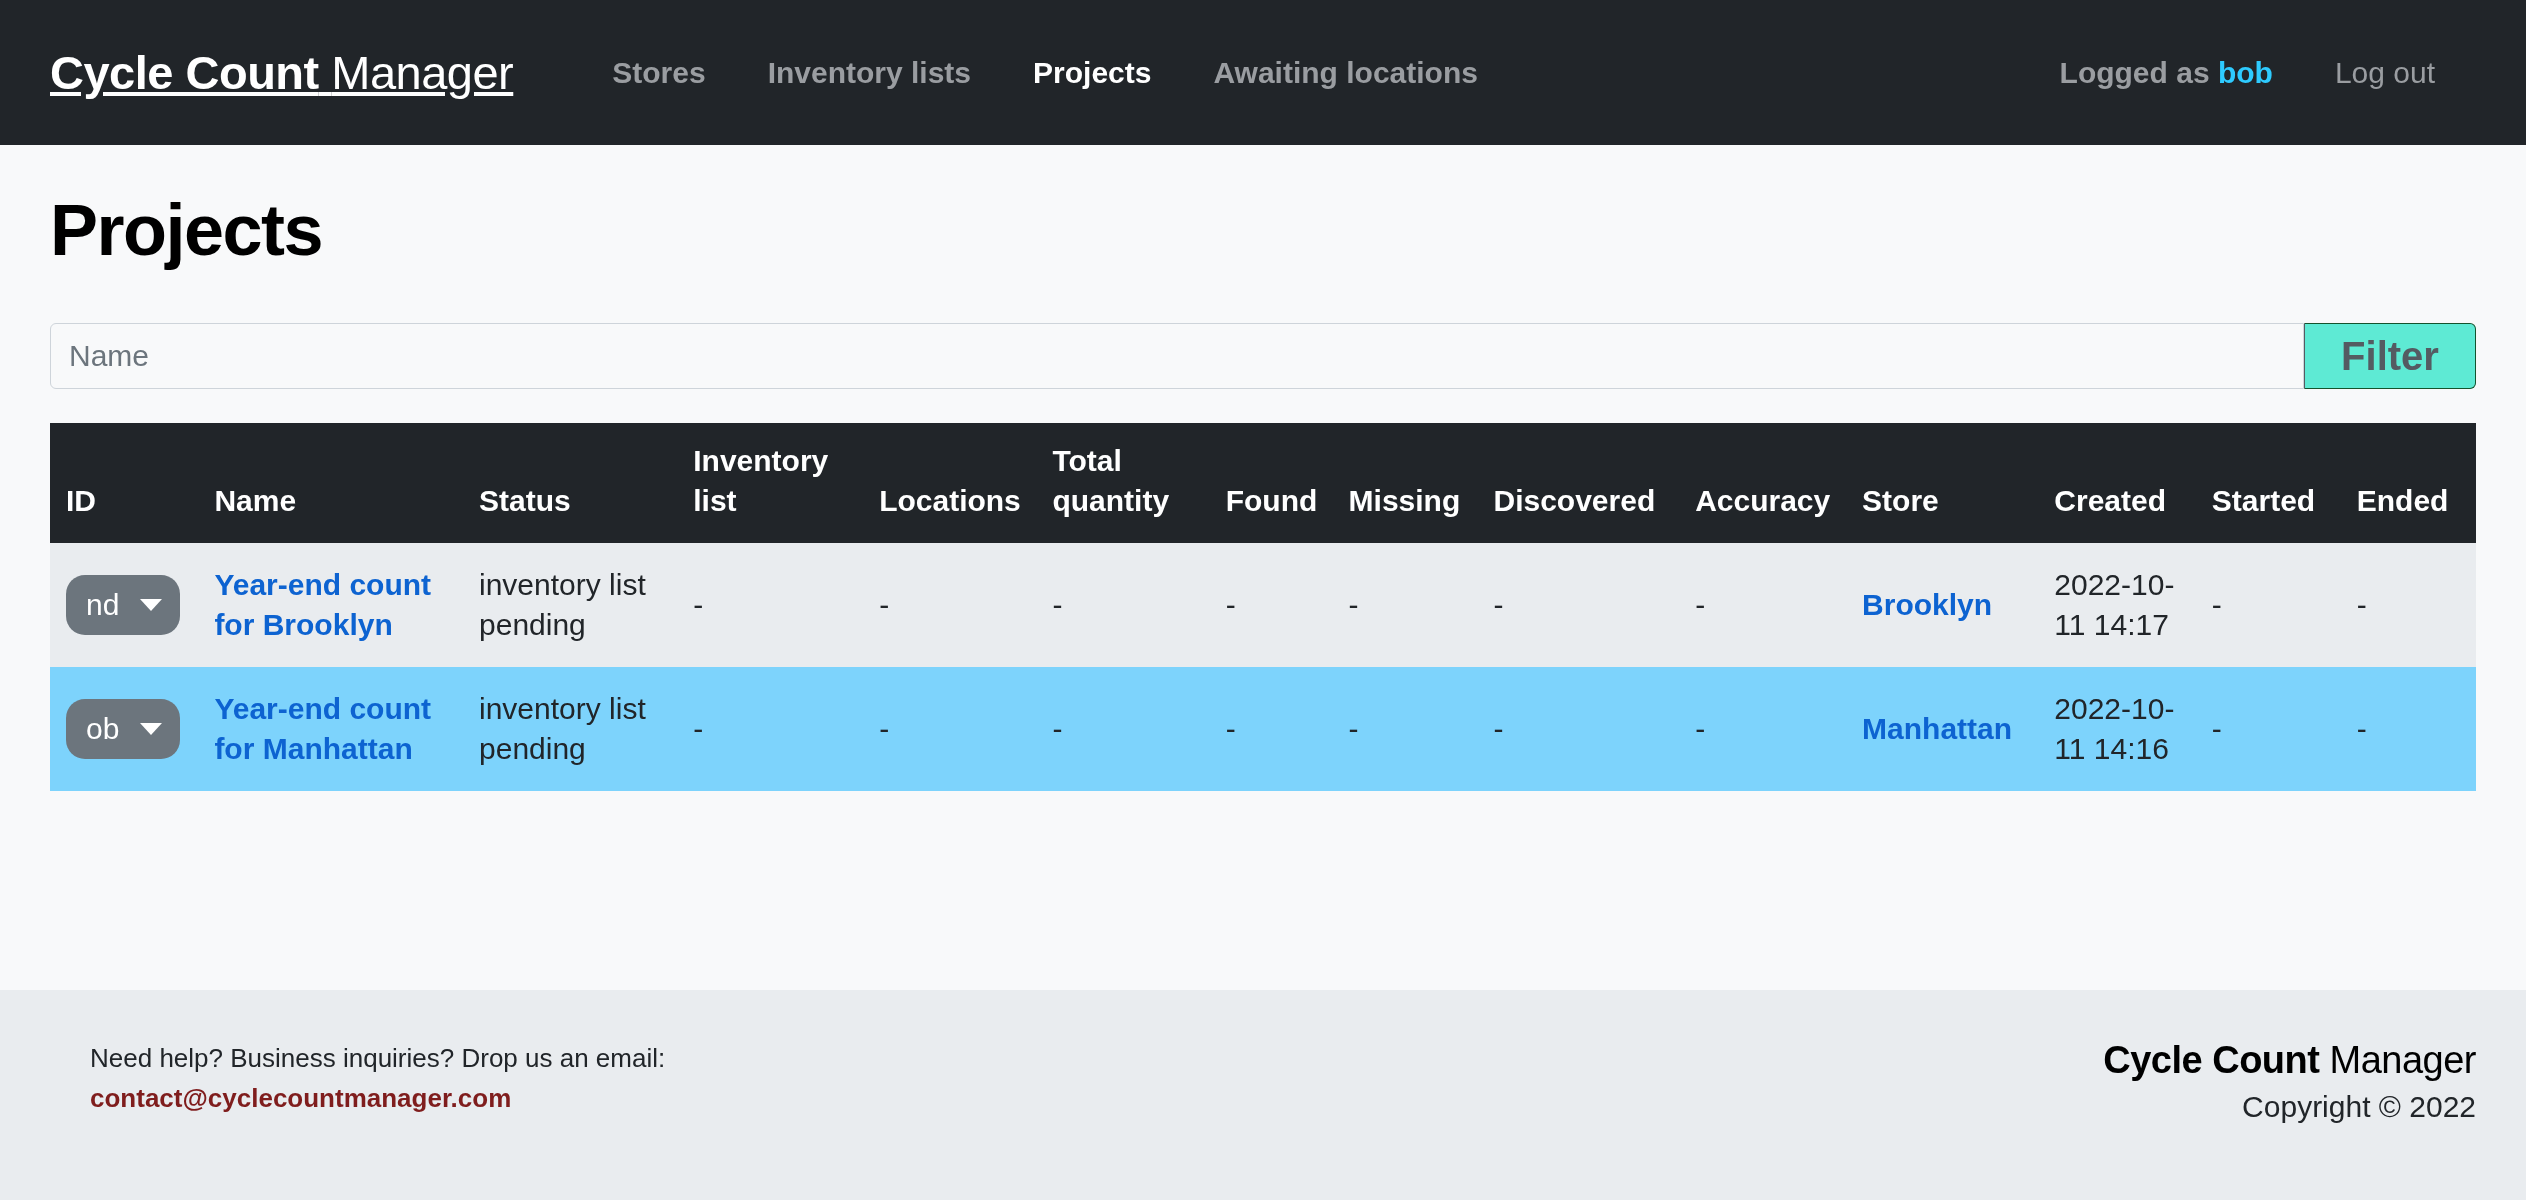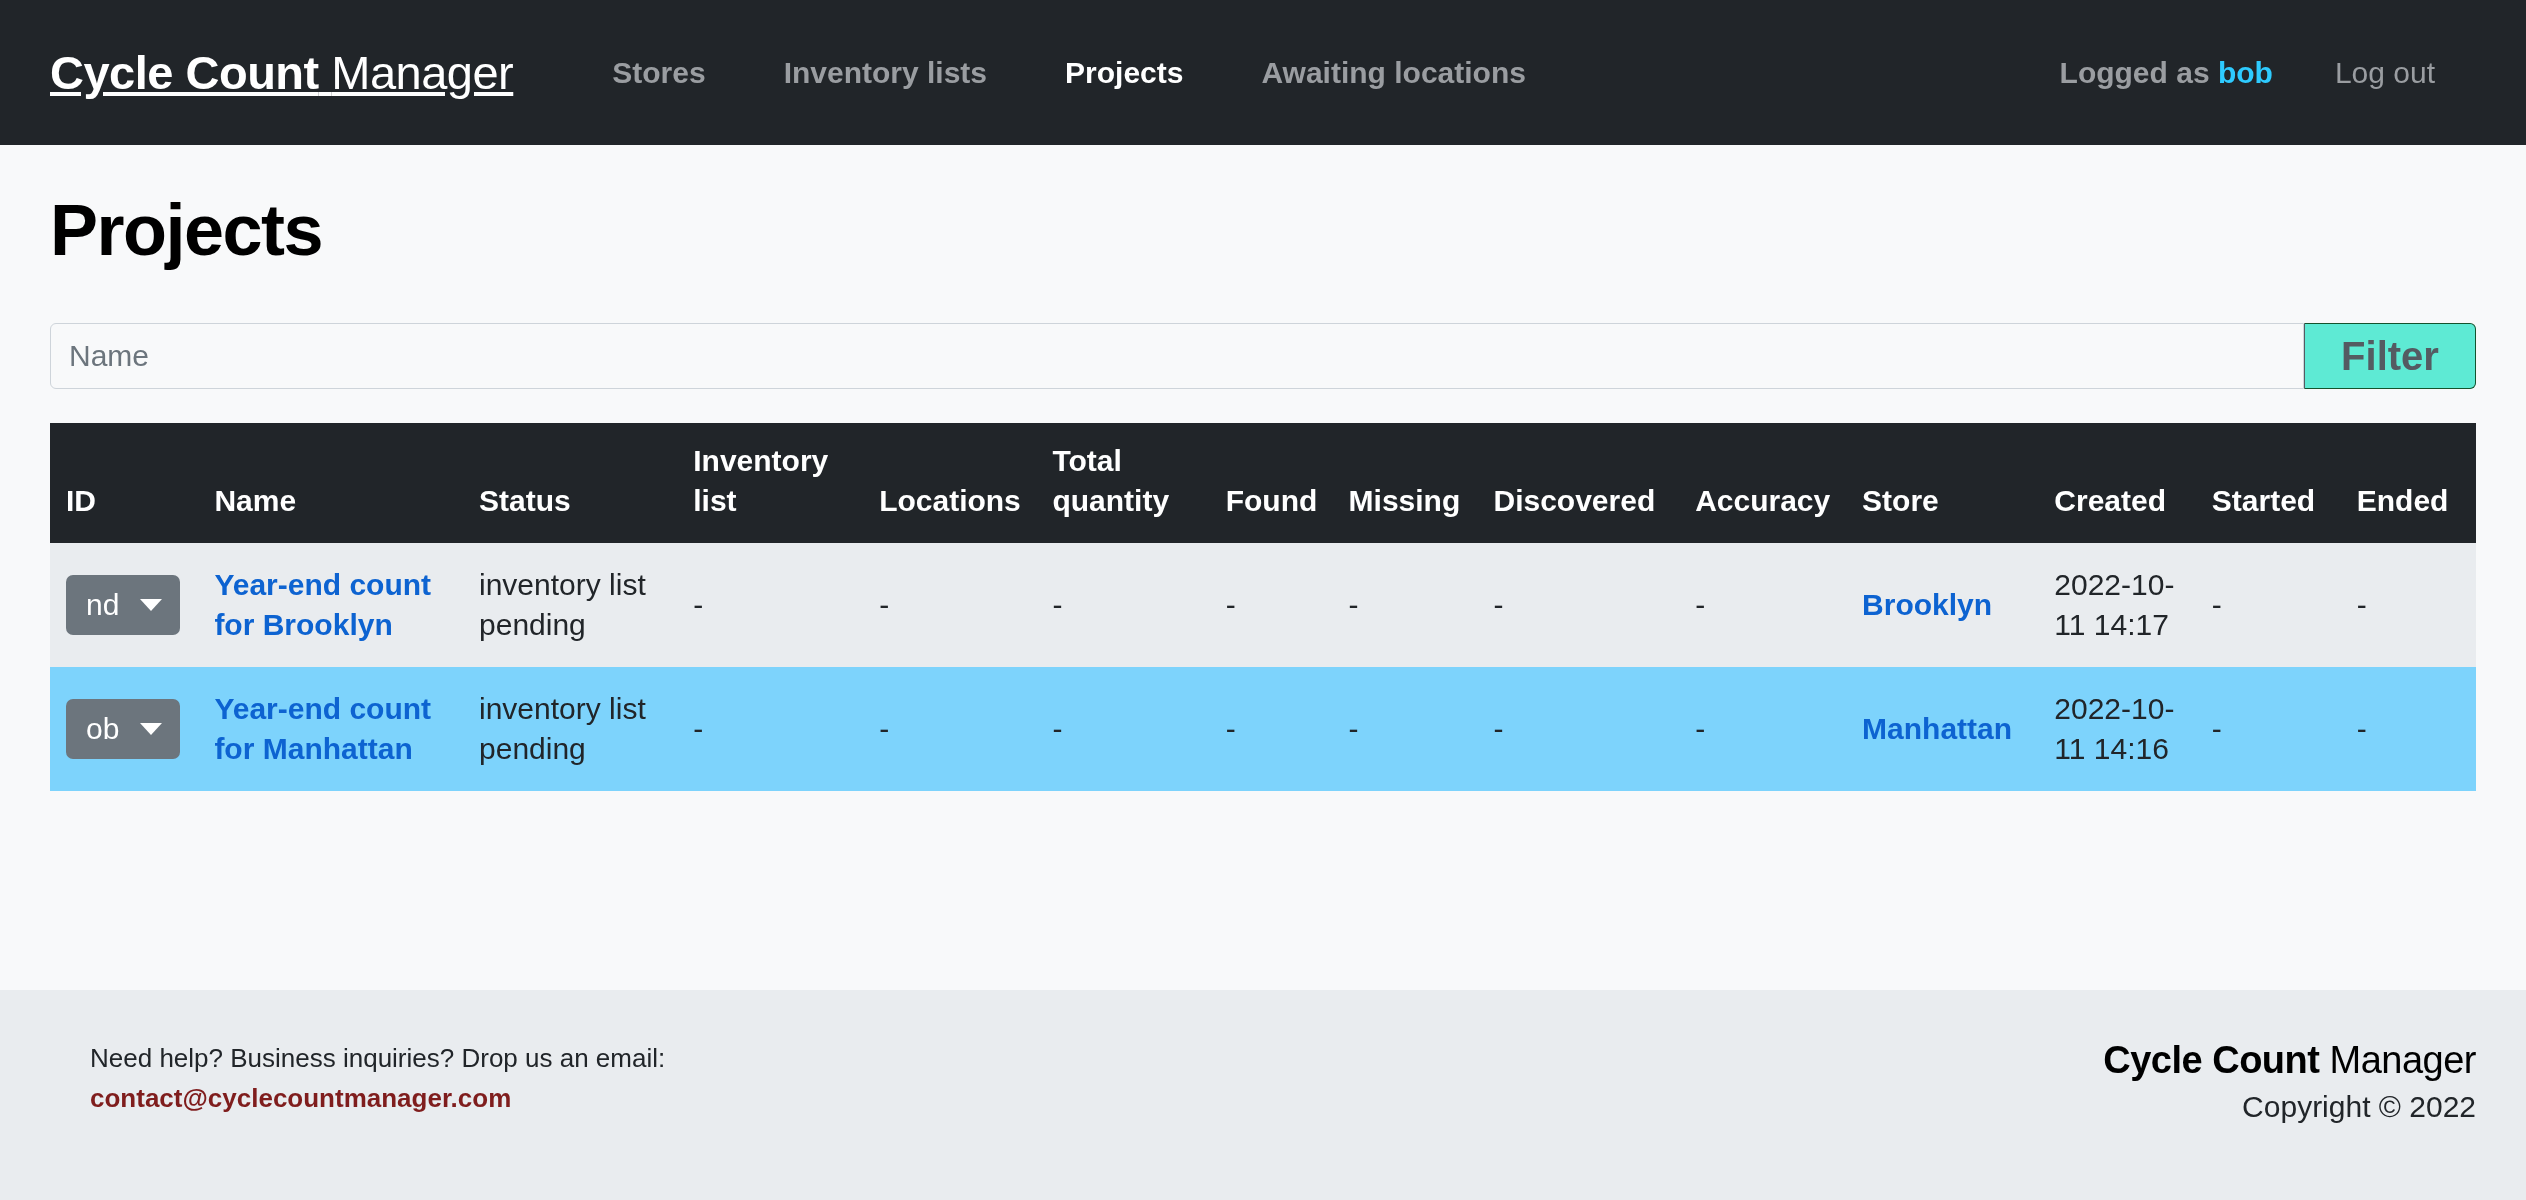--- a/index.html
+++ b/index.html
@@ -23,21 +23,21 @@
   }
   .brand {
     color: #ffffff;
     font-size: 47px;
     letter-spacing: -0.5px;
     white-space: nowrap;
     margin-right: 68px;
   }
   .brand .b-strong { font-weight: 700; }
   .brand .b-light { font-weight: 400; }
-  .nav-links { display: flex; align-items: center; gap: 16px; }
+  .nav-links { display: flex; align-items: center; gap: 0px; }
   .nav-link {
     color: #9a9da1;
     font-size: 30px;
     font-weight: 700;
     text-decoration: none;
     padding: 0 31px;
     white-space: nowrap;
   }
   .nav-link.active { color: #ffffff; }
   .nav-right { margin-left: auto; display: flex; align-items: flex-start; }
@@ -146,21 +146,21 @@
   .col-started { width: 92px; }
   .col-ended   { width: 82px; }
 
   .id-btn {
     display: inline-flex;
     align-items: center;
     gap: 21px;
     background: #6c757d;
     color: #ffffff;
     border: none;
-    border-radius: 7px;
+    border-radius: 19px;
     font-size: 30px;
     font-weight: 400;
     font-family: "Liberation Sans", sans-serif;
     padding: 12px 18px 12px 20px;
     cursor: pointer;
     line-height: 1.2;
   }
   .caret {
     width: 0; height: 0;
     border-left: 11px solid transparent;

